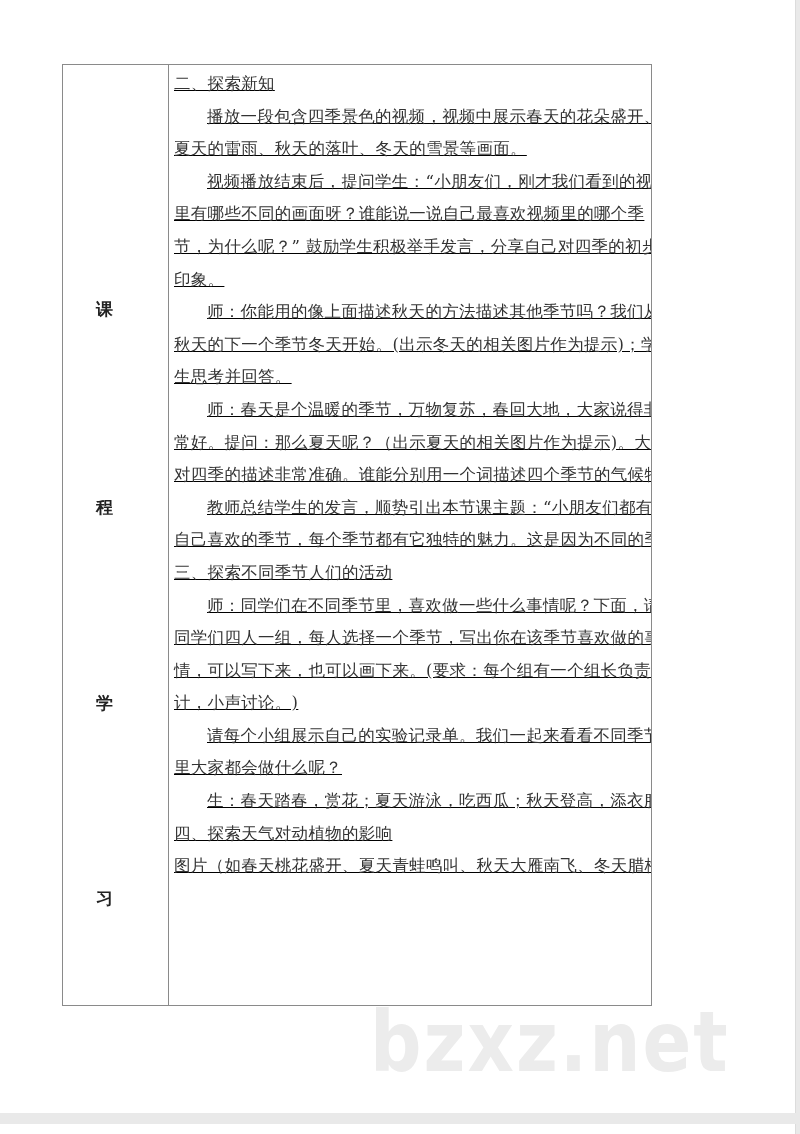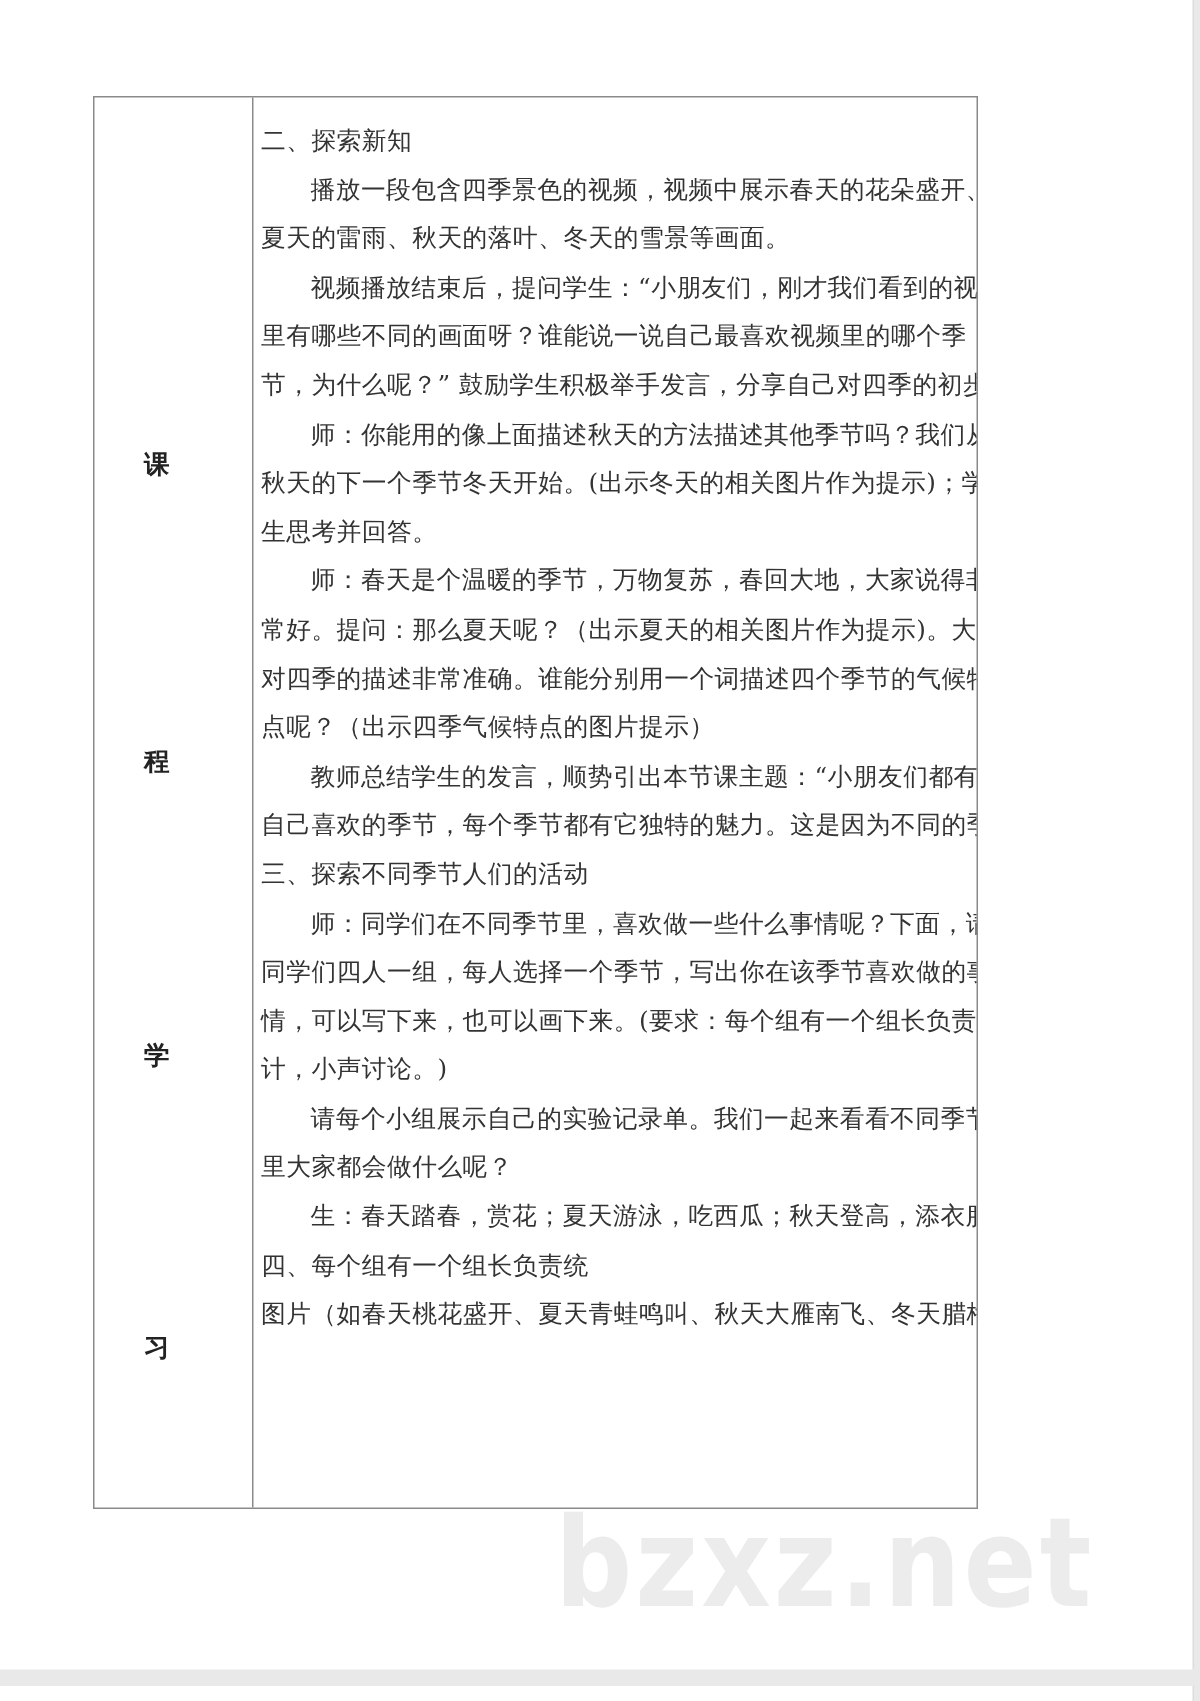--- a/index.html
+++ b/index.html
@@ -21,22 +21,22 @@
       border: 1.5px solid #8a8a8a; box-sizing: border-box;
     }
     .col-left {
       position: absolute; left: 0; top: 0; width: 106px; height: 100%;
       border-right: 1.5px solid #8a8a8a; box-sizing: border-box;
     }
     .vchar {
       position: absolute; left: 33px; font-size: 17px; font-weight: bold; color: #222;
     }
     .col-right {
-      position: absolute; left: 108px; top: 10px; right: 0; height: 100%;
-      padding: 3px 6px 0 3px; box-sizing: border-box; overflow: hidden;
+      position: absolute; left: 108px; top: 0; right: 0; height: 100%;
+      padding: 3px 6px 0 3px; box-sizing: border-box; overflow: hidden; text-decoration: underline;
     }
     .line {
       font-size: 16.5px; line-height: 32.6px; color: #333; white-space: nowrap;
       letter-spacing: 0.3px;
     }
     .indent { padding-left: 33px; }
     .indent2 { padding-left: 42px; }
     .watermark {
       position: absolute; left: 370px; top: 1000px;
       font-family: "DejaVu Sans", sans-serif; font-weight: bold;
@@ -55,36 +55,36 @@
       <span class="vchar" style="top:627px">学</span>
       <span class="vchar" style="top:822px">习</span>
     </div>
     <div class="col-right" id="content">
         <div class="line">二、探索新知</div>
         <div class="line indent">播放一段包含四季景色的视频，视频中展示春天的花朵盛开、</div>
         <div class="line">夏天的雷雨、秋天的落叶、冬天的雪景等画面。</div>
         <div class="line indent">视频播放结束后，提问学生：“小朋友们，刚才我们看到的视频</div>
         <div class="line">里有哪些不同的画面呀？谁能说一说自己最喜欢视频里的哪个季</div>
         <div class="line">节，为什么呢？” 鼓励学生积极举手发言，分享自己对四季的初步</div>
+        <div class="line">印象。</div>
         <div class="line indent">师：你能用的像上面描述秋天的方法描述其他季节吗？我们从</div>
         <div class="line">秋天的下一个季节冬天开始。(出示冬天的相关图片作为提示)；学</div>
         <div class="line">生思考并回答。</div>
         <div class="line indent">师：春天是个温暖的季节，万物复苏，春回大地，大家说得非</div>
         <div class="line">常好。提问：那么夏天呢？（出示夏天的相关图片作为提示)。大家</div>
         <div class="line">对四季的描述非常准确。谁能分别用一个词描述四个季节的气候特</div>
-        <div class="line">点呢？（出示四季气候特点的图片提示）</div>
         <div class="line indent">教师总结学生的发言，顺势引出本节课主题：“小朋友们都有</div>
         <div class="line">自己喜欢的季节，每个季节都有它独特的魅力。这是因为不同的季</div>
         <div class="line">三、探索不同季节人们的活动</div>
         <div class="line indent">师：同学们在不同季节里，喜欢做一些什么事情呢？下面，请</div>
         <div class="line">同学们四人一组，每人选择一个季节，写出你在该季节喜欢做的事</div>
         <div class="line">情，可以写下来，也可以画下来。(要求：每个组有一个组长负责统</div>
         <div class="line">计，小声讨论。)</div>
         <div class="line indent">请每个小组展示自己的实验记录单。我们一起来看看不同季节</div>
         <div class="line">里大家都会做什么呢？</div>
         <div class="line indent">生：春天踏春，赏花；夏天游泳，吃西瓜；秋天登高，添衣服；</div>
-        <div class="line">四、每个组有一个组长负责统</div>
+        <div class="line">四、探索天气对动植物的影响</div>
         <div class="line">图片（如春天桃花盛开、夏天青蛙鸣叫、秋天大雁南飞、冬天腊梅</div>
       </div>
   </div>
   <div class="watermark">bzxz.net</div>
 </div>
 <div class="page2"></div>
 
 </body></html>

